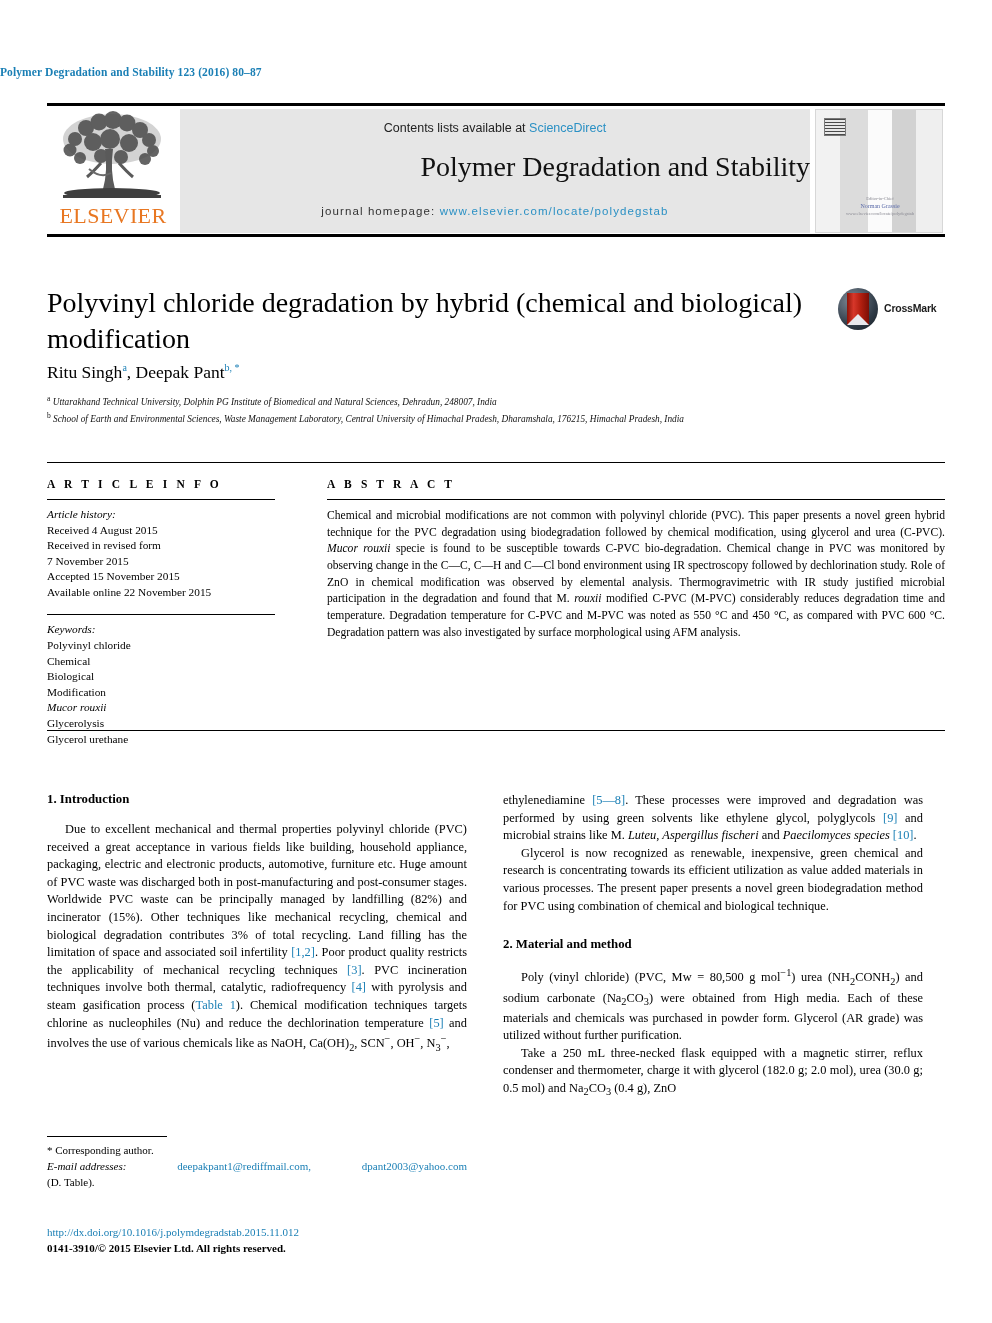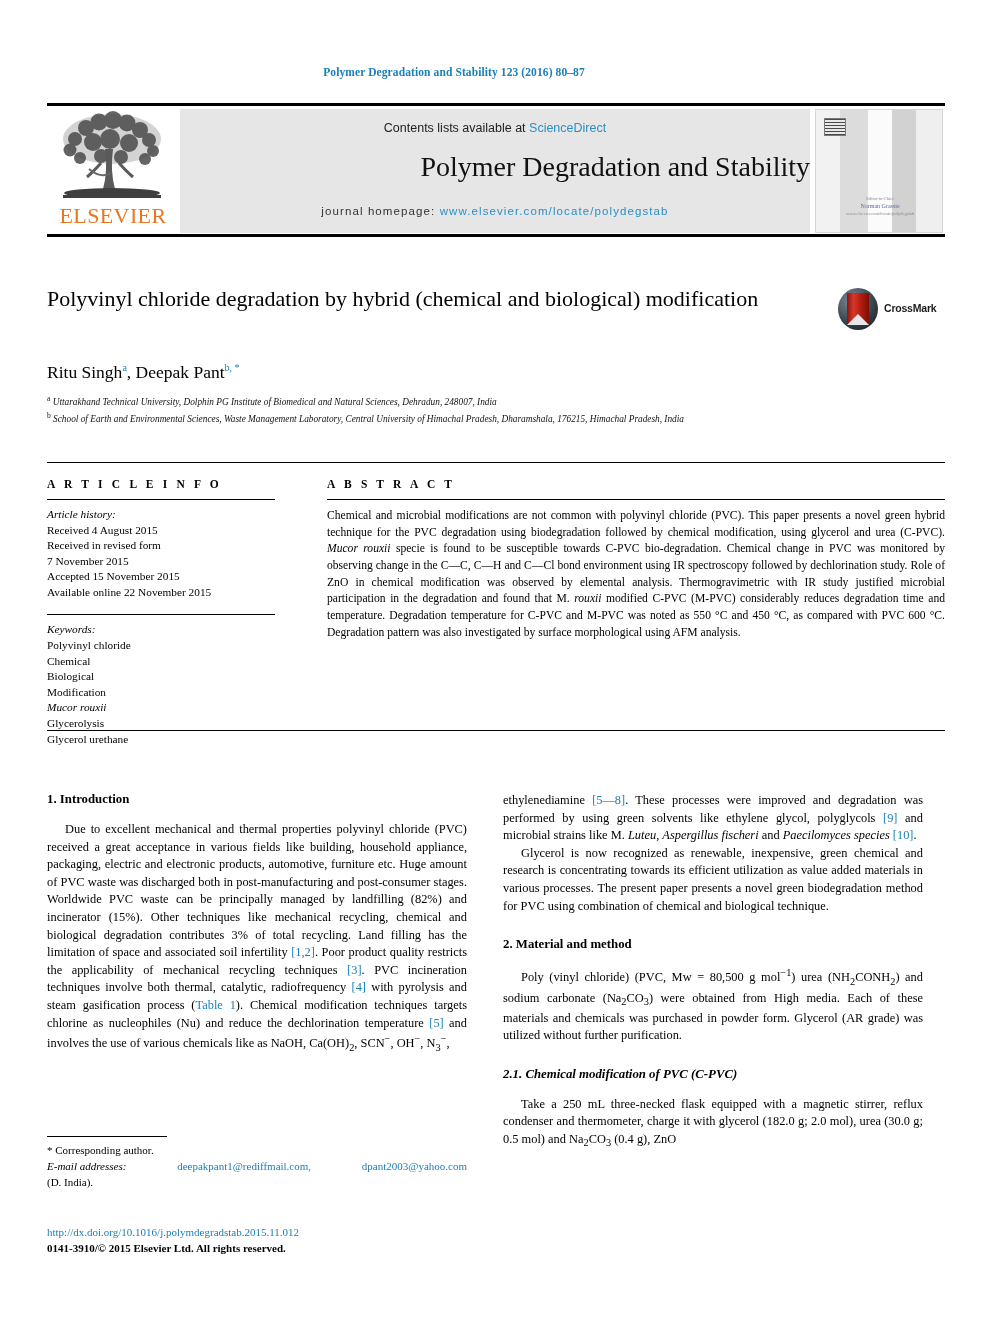--- a/index.html
+++ b/index.html
@@ -20,21 +20,21 @@
     left: 0; top: 0;
     width: 992px;
     height: 1323px;
   }
 
   
   .running-head {
     position: absolute;
     left: 0; top: 66px;
     width: 908px;
-    text-align: center;
+    text-align: left;
     font-size: 11.5px;
     font-weight: bold;
     color: #1a7fb5;
     letter-spacing: 0.1px;
   }
 
   
   .masthead {
     position: absolute;
     left: 47px; top: 103px;
@@ -171,21 +171,21 @@
   .cover-foot .cf-mid { color:#5a6aa8; font-size:6px; }
 
   
   .title-block {
     position: absolute;
     left: 47px; top: 285px;
     width: 790px;
   }
   .paper-title {
     font-family: "Liberation Serif", serif;
-    font-size: 22px;
+    font-size: 28px;
     line-height: 1.28;
     color: #000;
     margin: 0;
     font-weight: normal;
   }
   .crossmark {
     position: absolute;
     left: 838px; top: 288px;
     width: 100px;
     height: 44px;
@@ -517,36 +517,35 @@
   <div class="col-left">
     <div class="sec-head">1.  Introduction</div>
     <p class="body">Due to excellent mechanical and thermal properties polyvinyl chloride (PVC) received a great acceptance in various fields like building, household appliance, packaging, electric and electronic products, automotive, furniture etc. Huge amount of PVC waste was discharged both in post-manufacturing and post-consumer stages. Worldwide PVC waste can be principally managed by landfilling (82%) and incinerator (15%). Other techniques like mechanical recycling, chemical and biological degradation contributes 3% of total recycling. Land filling has the limitation of space and associated soil infertility <span class="ref">[1,2]</span>. Poor product quality restricts the applicability of mechanical recycling techniques <span class="ref">[3]</span>. PVC incineration techniques involve both thermal, catalytic, radiofrequency <span class="ref">[4]</span> with pyrolysis and steam gasification process (<span class="ref">Table 1</span>). Chemical modification techniques targets chlorine as nucleophiles (Nu) and reduce the dechlorination temperature <span class="ref">[5]</span> and involves the use of various chemicals like as NaOH, Ca(OH)<sub>2</sub>, SCN<sup>−</sup>, OH<sup>−</sup>, N<sub>3</sub><sup>−</sup>,</p>
   </div>
 
   <div class="col-right">
     <p class="body cont">ethylenediamine <span class="ref">[5—8]</span>. These processes were improved and degradation was performed by using green solvents like ethylene glycol, polyglycols <span class="ref">[9]</span> and microbial strains like M. <i>Luteu</i>, <i>Aspergillus fischeri</i> and <i>Paecilomyces species</i> <span class="ref">[10]</span>.</p>
     <p class="body">Glycerol is now recognized as renewable, inexpensive, green chemical and research is concentrating towards its efficient utilization as value added materials in various processes. The present paper presents a novel green biodegradation method for PVC using combination of chemical and biological technique.</p>
     <div class="sec-head spaced">2.  Material and method</div>
     <p class="body">Poly (vinyl chloride) (PVC, Mw = 80,500 g mol<sup>−1</sup>) urea (NH<sub>2</sub>CONH<sub>2</sub>) and sodium carbonate (Na<sub>2</sub>CO<sub>3</sub>) were obtained from High media. Each of these materials and chemicals was purchased in powder form. Glycerol (AR grade) was utilized without further purification.</p>
-    <div class="sec-head sub spaced">2.1.  Chemical modification of PVC (C-PVC)</div>
     <p class="body">Take a 250 mL three-necked flask equipped with a magnetic stirrer, reflux condenser and thermometer, charge it with glycerol (182.0 g; 2.0 mol), urea (30.0 g; 0.5 mol) and Na<sub>2</sub>CO<sub>3</sub> (0.4 g), ZnO</p>
   </div>
 
   <div class="footnote">
     <div class="fn-rule"></div>
     <div class="fn-line">
       <span>*</span>
       <span>Corresponding author.</span>
     </div>
     <div class="fn-line fn-emails">
       <span class="it">E-mail addresses:</span>
       <span class="link">deepakpant1@rediffmail.com,</span>
       <span class="link">dpant2003@yahoo.com</span>
     </div>
-    <div class="fn-line">(D. India).</div>
+    <div class="fn-line">(D. Table).</div>
   </div>
 
   <div class="doi-block">
     <div class="doi-url">http://dx.doi.org/10.1016/j.polymdegradstab.2015.11.012</div>
     <div class="issn">0141-3910/© 2015 Elsevier Ltd. All rights reserved.</div>
   </div>
 
 </div>
 
 </body></html>

